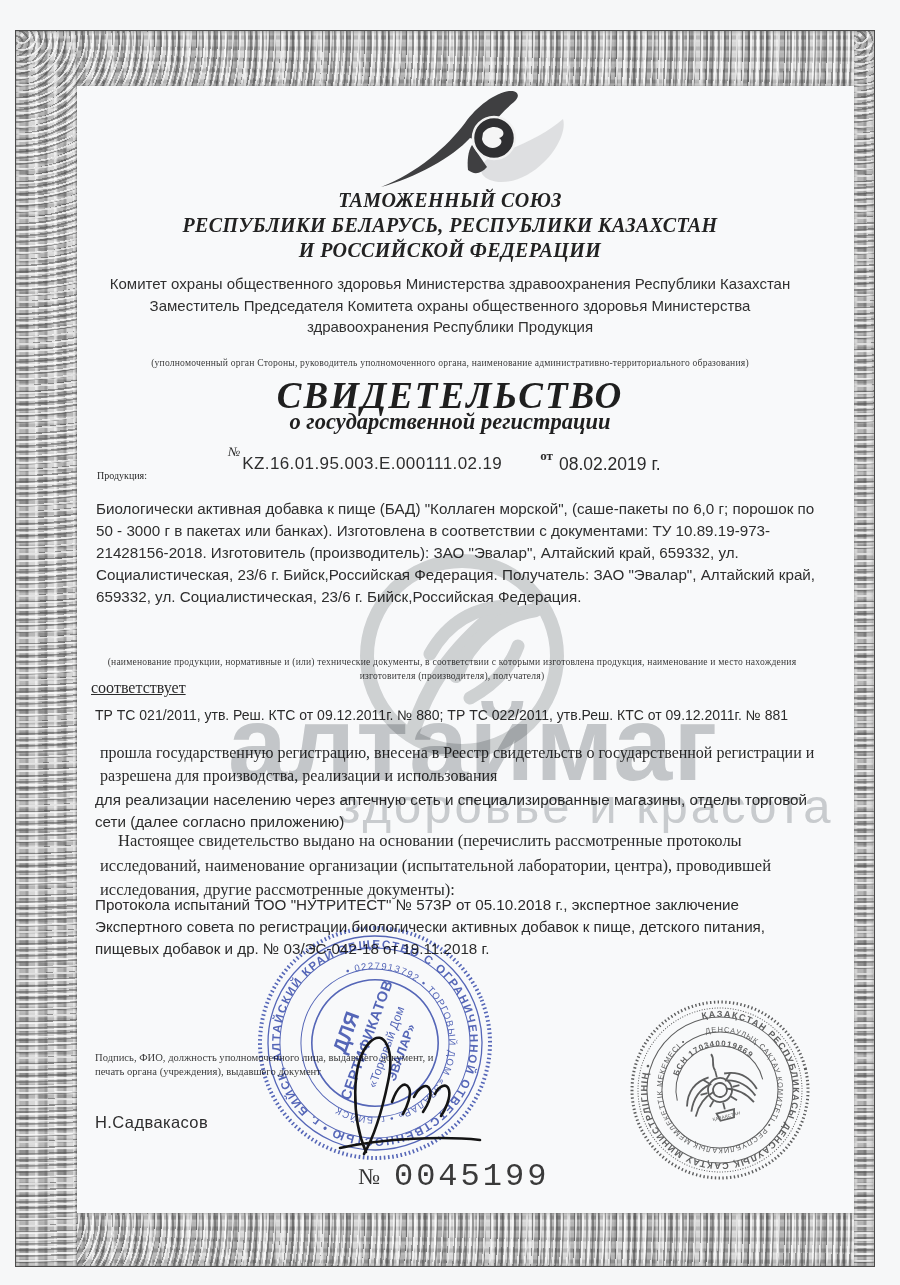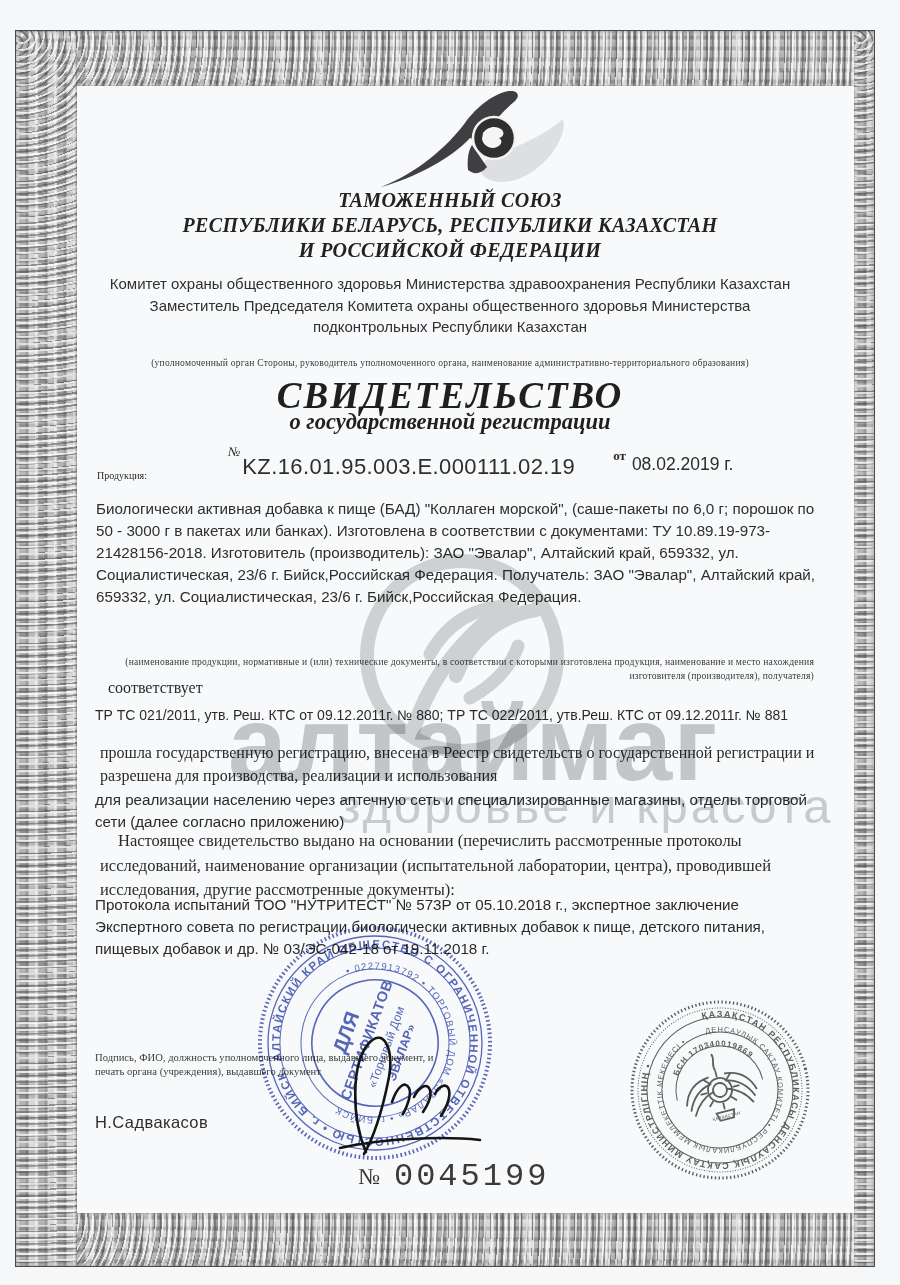--- a/index.html
+++ b/index.html
@@ -37,28 +37,28 @@
 
   .union-title{top:188px;font-weight:bold;font-style:italic;font-size:20px;line-height:25px;letter-spacing:.4px;color:#222;}
   .authority{top:273px;font-size:15px;line-height:21.5px;color:#303030;}
   .caption{font-family:"Liberation Serif", serif;font-size:9.6px;color:#3a3a3a;letter-spacing:.2px;}
   .caption1{top:357px;}
   .doc-title{top:374px;font-weight:bold;font-style:italic;font-size:37px;letter-spacing:2px;color:#1f1f1f;}
   .doc-subtitle{top:409px;font-weight:bold;font-style:italic;font-size:22.5px;color:#1f1f1f;}
 
   .numline{left:228px;top:446px;display:flex;align-items:flex-start;}
   .numline .sup{font-family:"Liberation Serif", serif;font-style:italic;font-size:13px;margin-top:-2px;}
-  .numline .val{font-size:22px;letter-spacing:.4px;margin-top:8px;margin-left:2px;color:#2e2e2e;}
+  .numline .val{font-size:17px;letter-spacing:.4px;margin-top:8px;margin-left:2px;color:#2e2e2e;}
   .numline .from{font-family:"Liberation Serif", serif;font-size:13px;font-weight:bold;margin-left:38px;margin-top:2px;}
   .numline .date{font-size:17.5px;margin-top:8px;margin-left:6px;}
 
   .product-label{left:97px;top:470px;font-size:10px;}
   .product-desc{left:96px;top:498px;width:726px;font-size:15.2px;line-height:22px;color:#2e2e2e;}
-  .caption2{left:90px;top:655px;width:724px;text-align:right;line-height:13.5px;}
-  .corresponds{left:108px;top:679px;font-size:16px;}
+  .caption2{left:90px;top:655px;width:724px;text-align:center;line-height:13.5px;}
+  .corresponds{left:91px;top:679px;font-size:16px;text-decoration:underline;}
   .regulations{left:95px;top:704px;width:730px;font-size:14px;line-height:22px;}
   .registered{left:100px;top:741px;width:732px;font-size:16px;line-height:23px;}
   .realization{left:95px;top:789px;width:732px;font-size:15.2px;line-height:22px;}
   .basis-intro{left:100px;top:829px;width:738px;font-size:16.5px;line-height:24.5px;text-indent:18px;}
   .basis-docs{left:95px;top:894px;width:732px;font-size:15.2px;line-height:22px;}
   .validity{left:100px;top:952px;width:742px;font-size:16.5px;line-height:23.5px;}
   .sig-caption{left:95px;top:1051px;width:345px;font-size:10.6px;line-height:14px;color:#3c3c3c;}
   .sig-name{left:95px;top:1113px;font-size:16.5px;letter-spacing:.4px;color:#2e2e2e;}
 
   .form-number{left:358px;top:1158px;display:flex;align-items:center;}
@@ -94,21 +94,21 @@
 
   <div class="abs ctr serif union-title">
     <div>ТАМОЖЕННЫЙ СОЮЗ</div>
     <div>РЕСПУБЛИКИ БЕЛАРУСЬ, РЕСПУБЛИКИ КАЗАХСТАН</div>
     <div>И РОССИЙСКОЙ ФЕДЕРАЦИИ</div>
   </div>
 
   <div class="abs ctr authority">
     <div>Комитет охраны общественного здоровья Министерства здравоохранения Республики Казахстан</div>
     <div>Заместитель Председателя Комитета охраны общественного здоровья Министерства</div>
-    <div>подконтрольных Республики Казахстан</div>
+    <div>здравоохранения Республики Продукция</div>
   </div>
 
   <div class="abs ctr caption caption1">(уполномоченный орган Стороны, руководитель уполномоченного органа, наименование административно-территориального образования)</div>
 
   <div class="abs ctr serif doc-title">СВИДЕТЕЛЬСТВО</div>
   <div class="abs ctr serif doc-subtitle">о государственной регистрации</div>
 
   <div class="abs numline">
     <span class="sup">№</span>
     <span class="val">KZ.16.01.95.003.E.000111.02.19</span>

